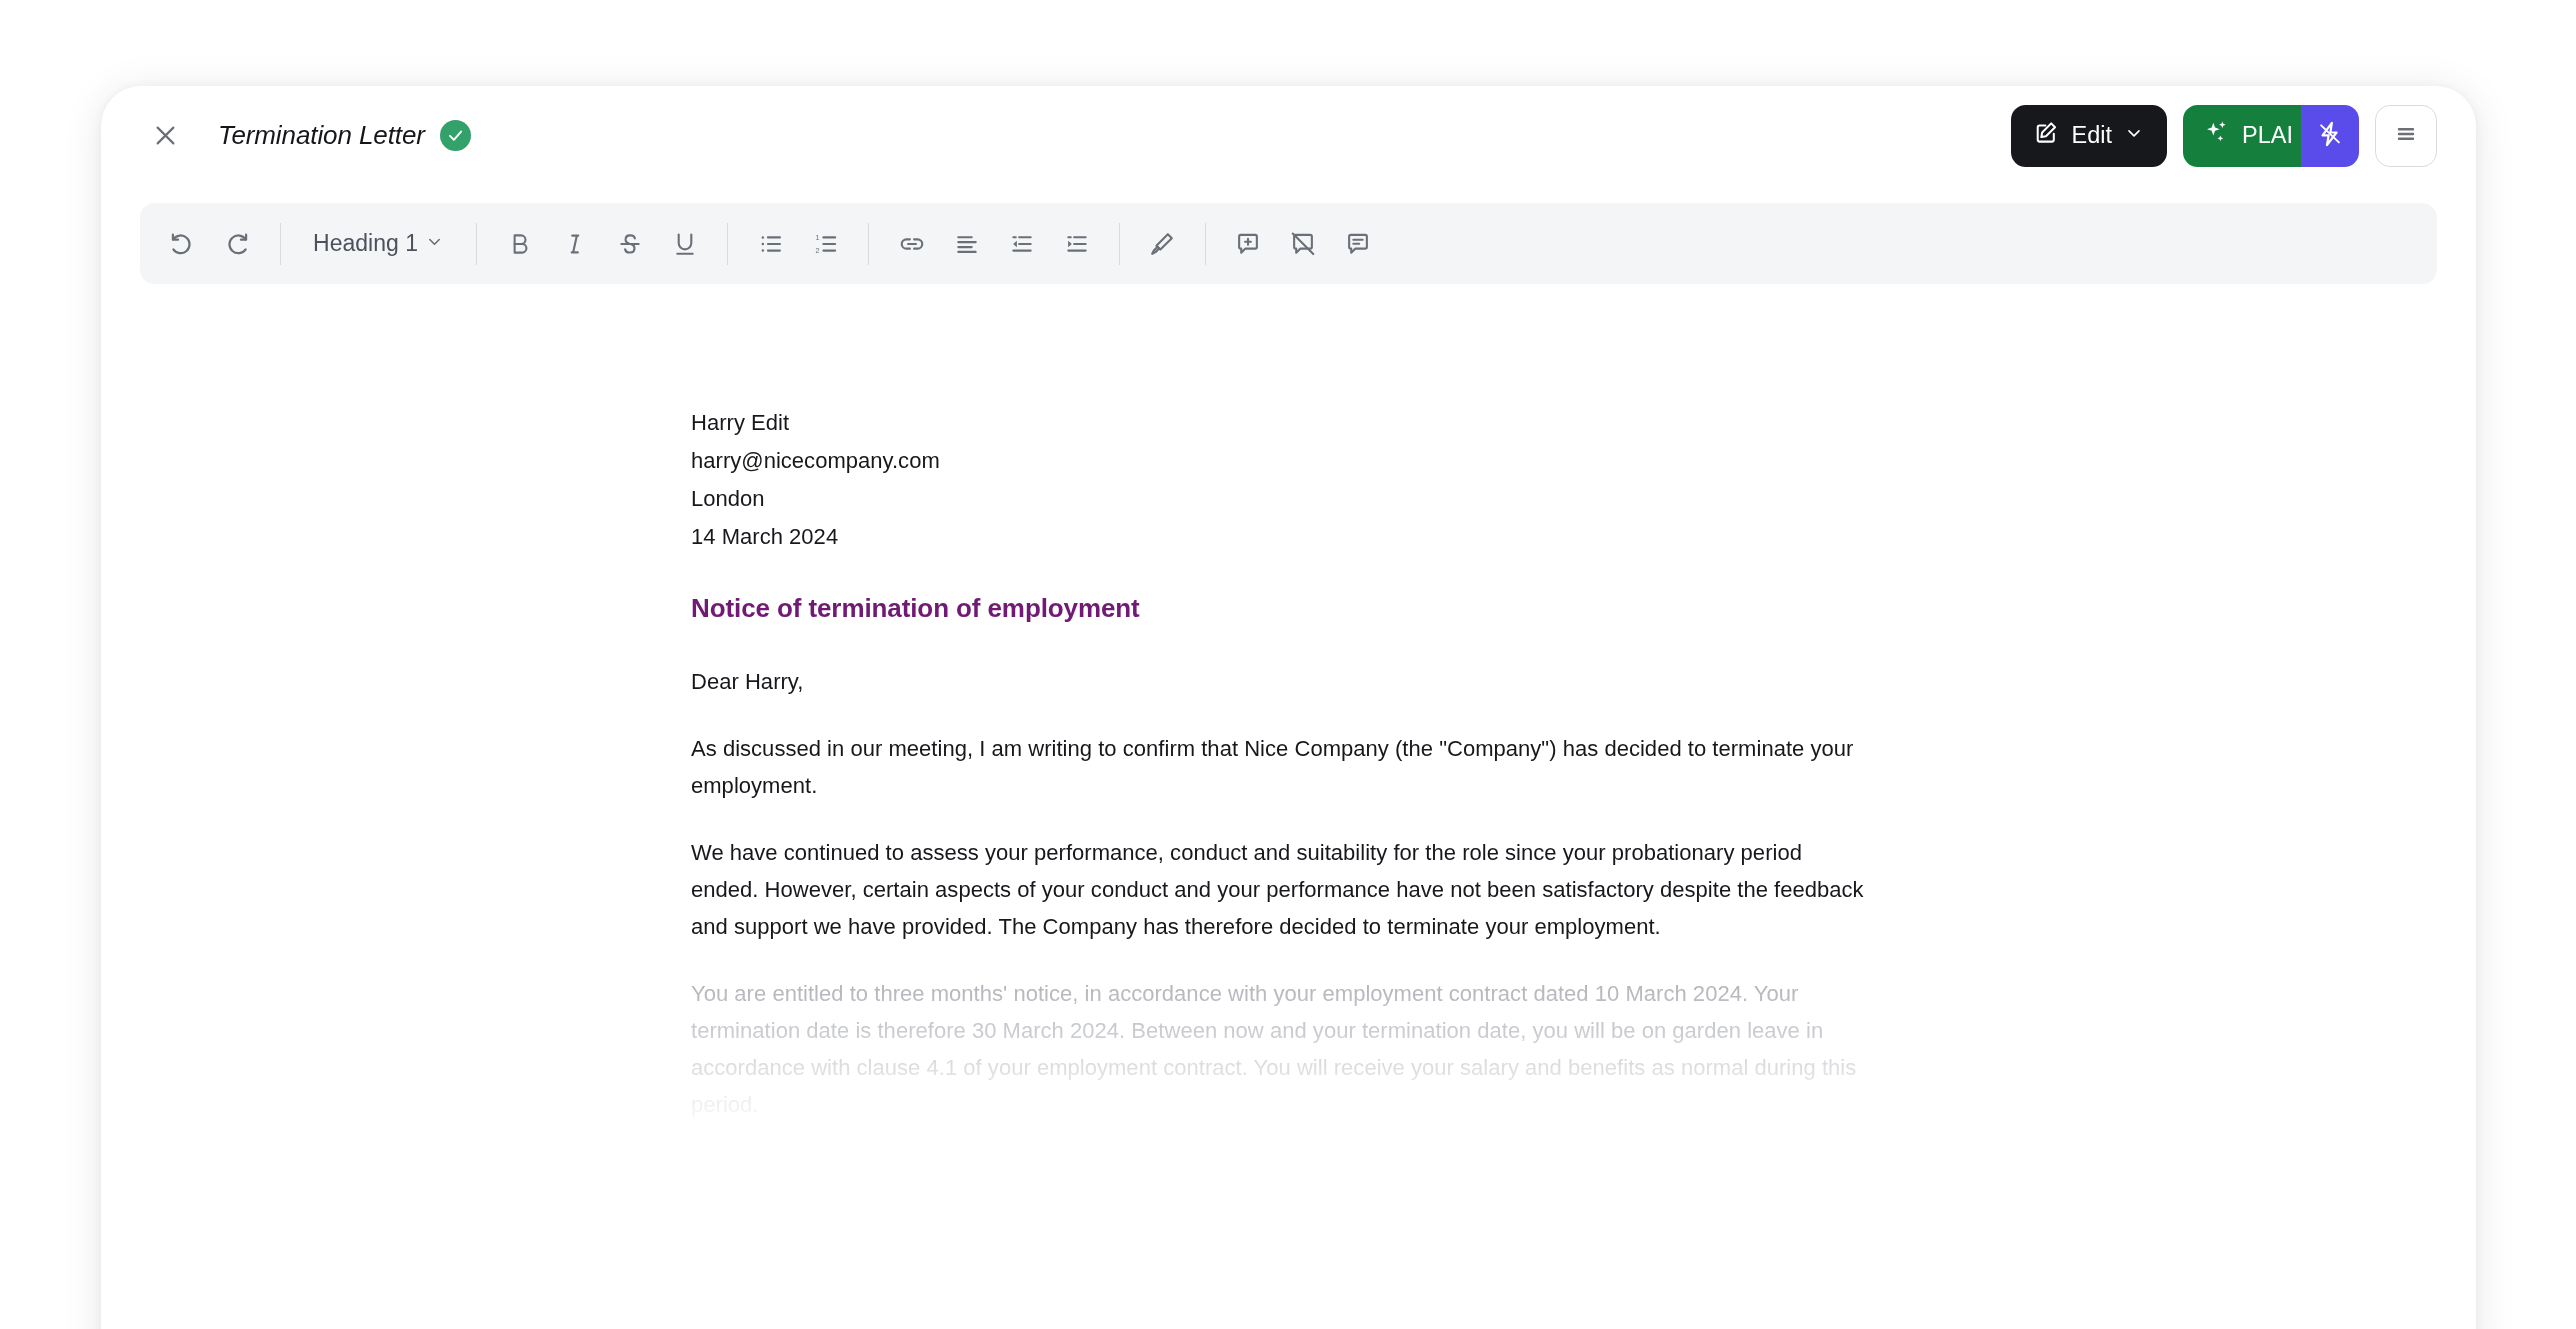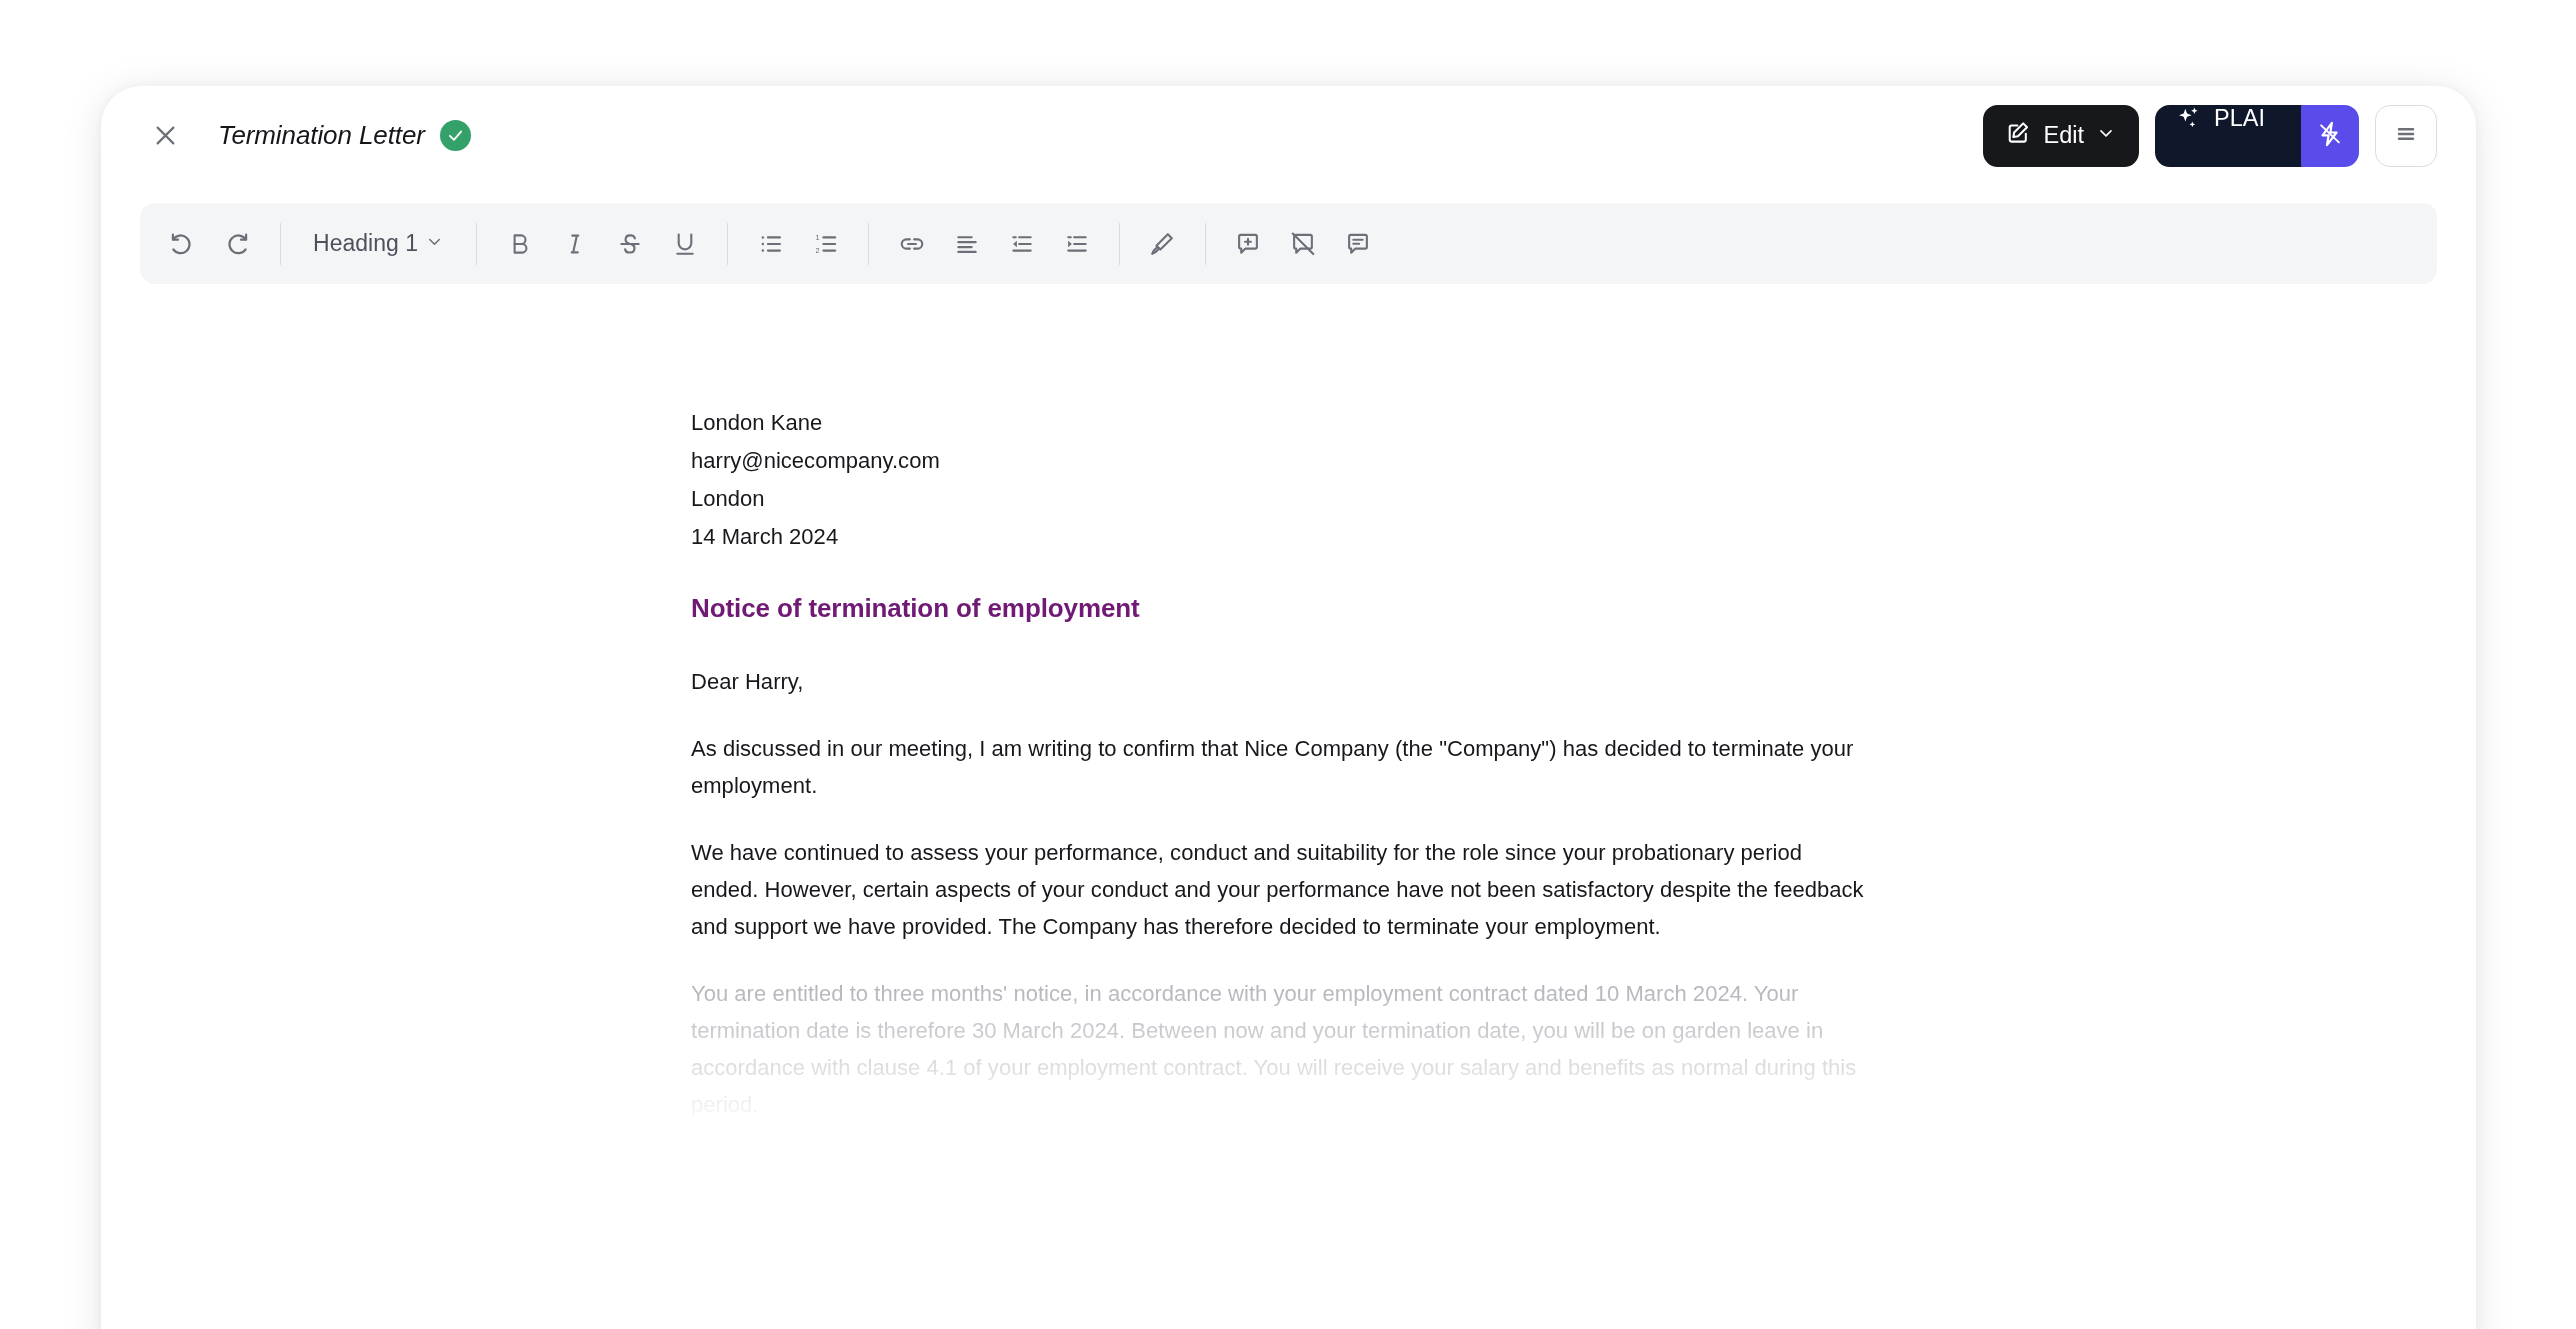--- a/index.html
+++ b/index.html
@@ -119,24 +119,24 @@
     display: flex;
     align-items: stretch;
     border-radius: 14.8px;
     overflow: hidden;
     border: none;
     padding: 0;
     cursor: pointer;
   }
   .plai-main {
     display: flex;
-    align-items: flex-start;
+    align-items: center;
     gap: 12px;
-    padding: 0 36px 0 20px;
-    background: #0f172a;
+    padding: 0 8px 0 20px;
+    background: #15803d;
     color: #ffffff;
     font-size: 23.5px;
     font-family: "Liberation Sans", sans-serif;
     white-space: nowrap;
   }
   .plai-bolt {
     display: flex;
     align-items: center;
     justify-content: center;
     width: 58px;
@@ -518,21 +518,21 @@
           <path d="M8.0 8.4 H16.0 M8.0 11.8 H13.0"></path>
         </svg>
       </span>
     </button>
 
   </div>
 
   <div class="doc-scroll">
     <div class="doc-page">
 
-      <div class="doc-line">London Kane</div>
+      <div class="doc-line">Harry Edit</div>
       <div class="doc-line">harry@nicecompany.com</div>
       <div class="doc-line">London</div>
       <div class="doc-line">14 March 2024</div>
 
       <div class="doc-h1">Notice of termination of employment</div>
 
       <div class="doc-p tight">Dear Harry,</div>
 
       <div class="doc-p">As discussed in our meeting, I am writing to confirm that Nice Company (the "Company") has decided to terminate your employment.</div>
       <div class="doc-p">We have continued to assess your performance, conduct and suitability for the role since your probationary period ended. However, certain aspects of your conduct and your performance have not been satisfactory despite the feedback and support we have provided. The Company has therefore decided to terminate your employment.</div>

